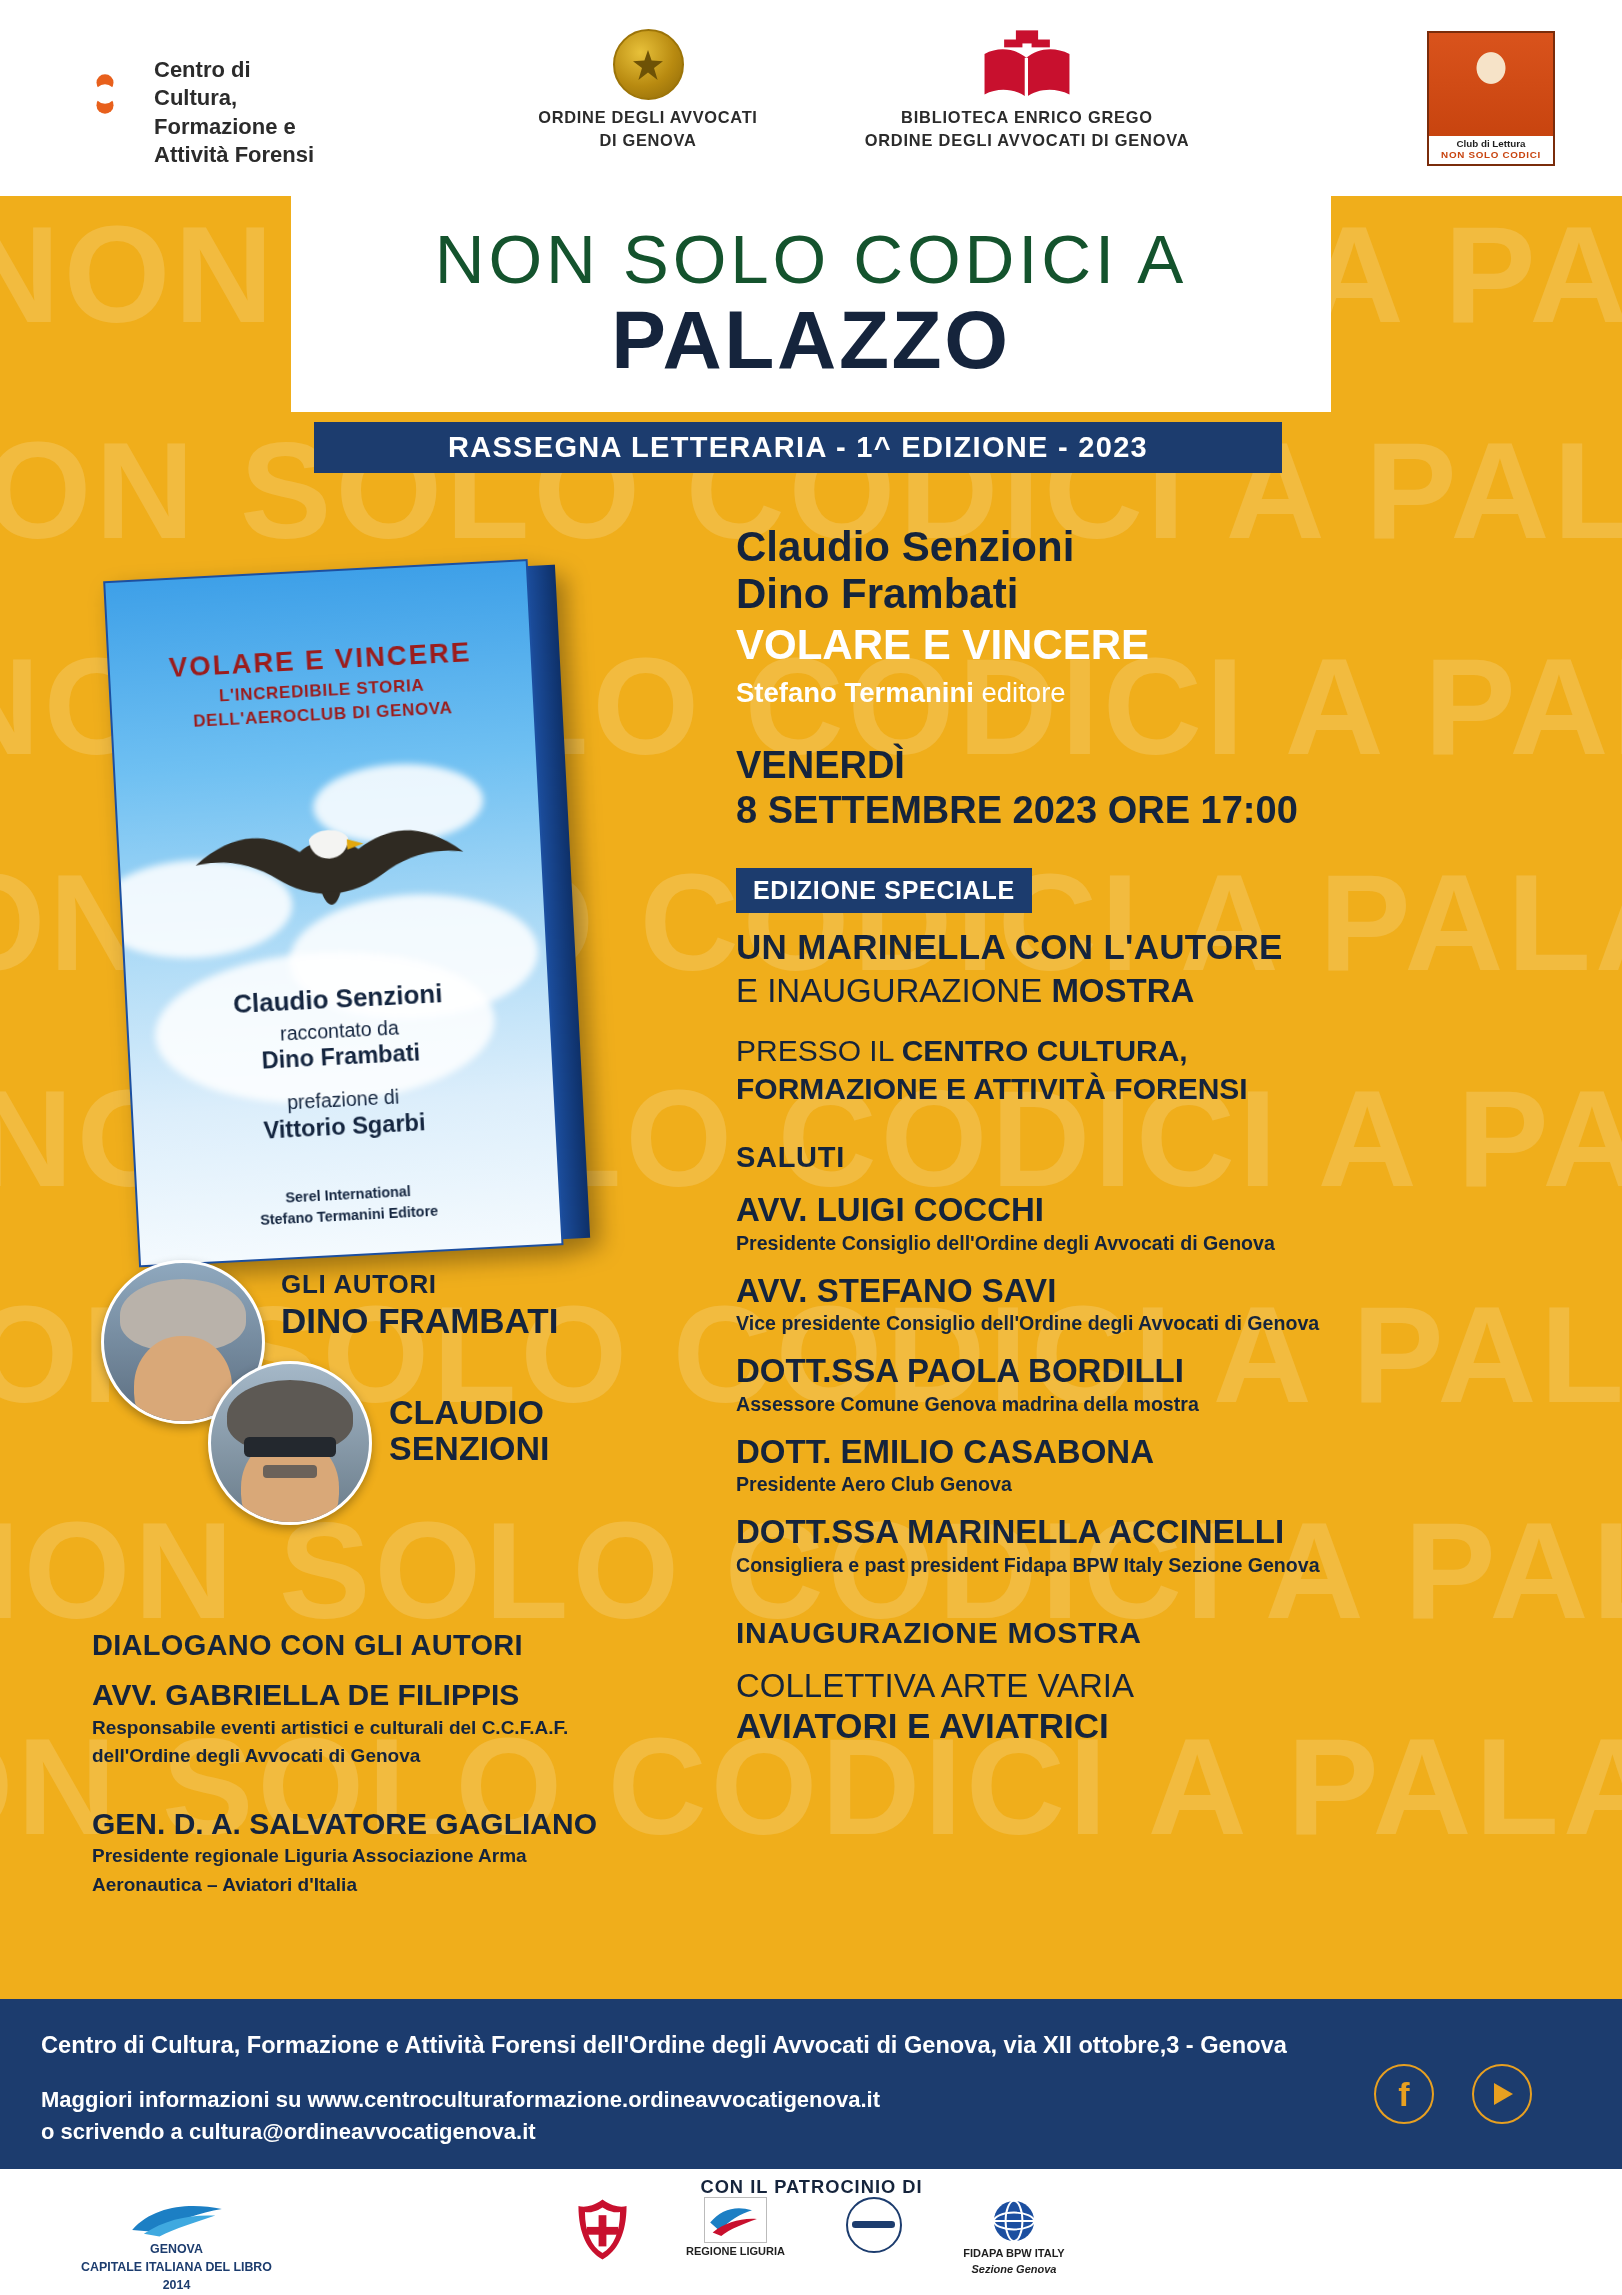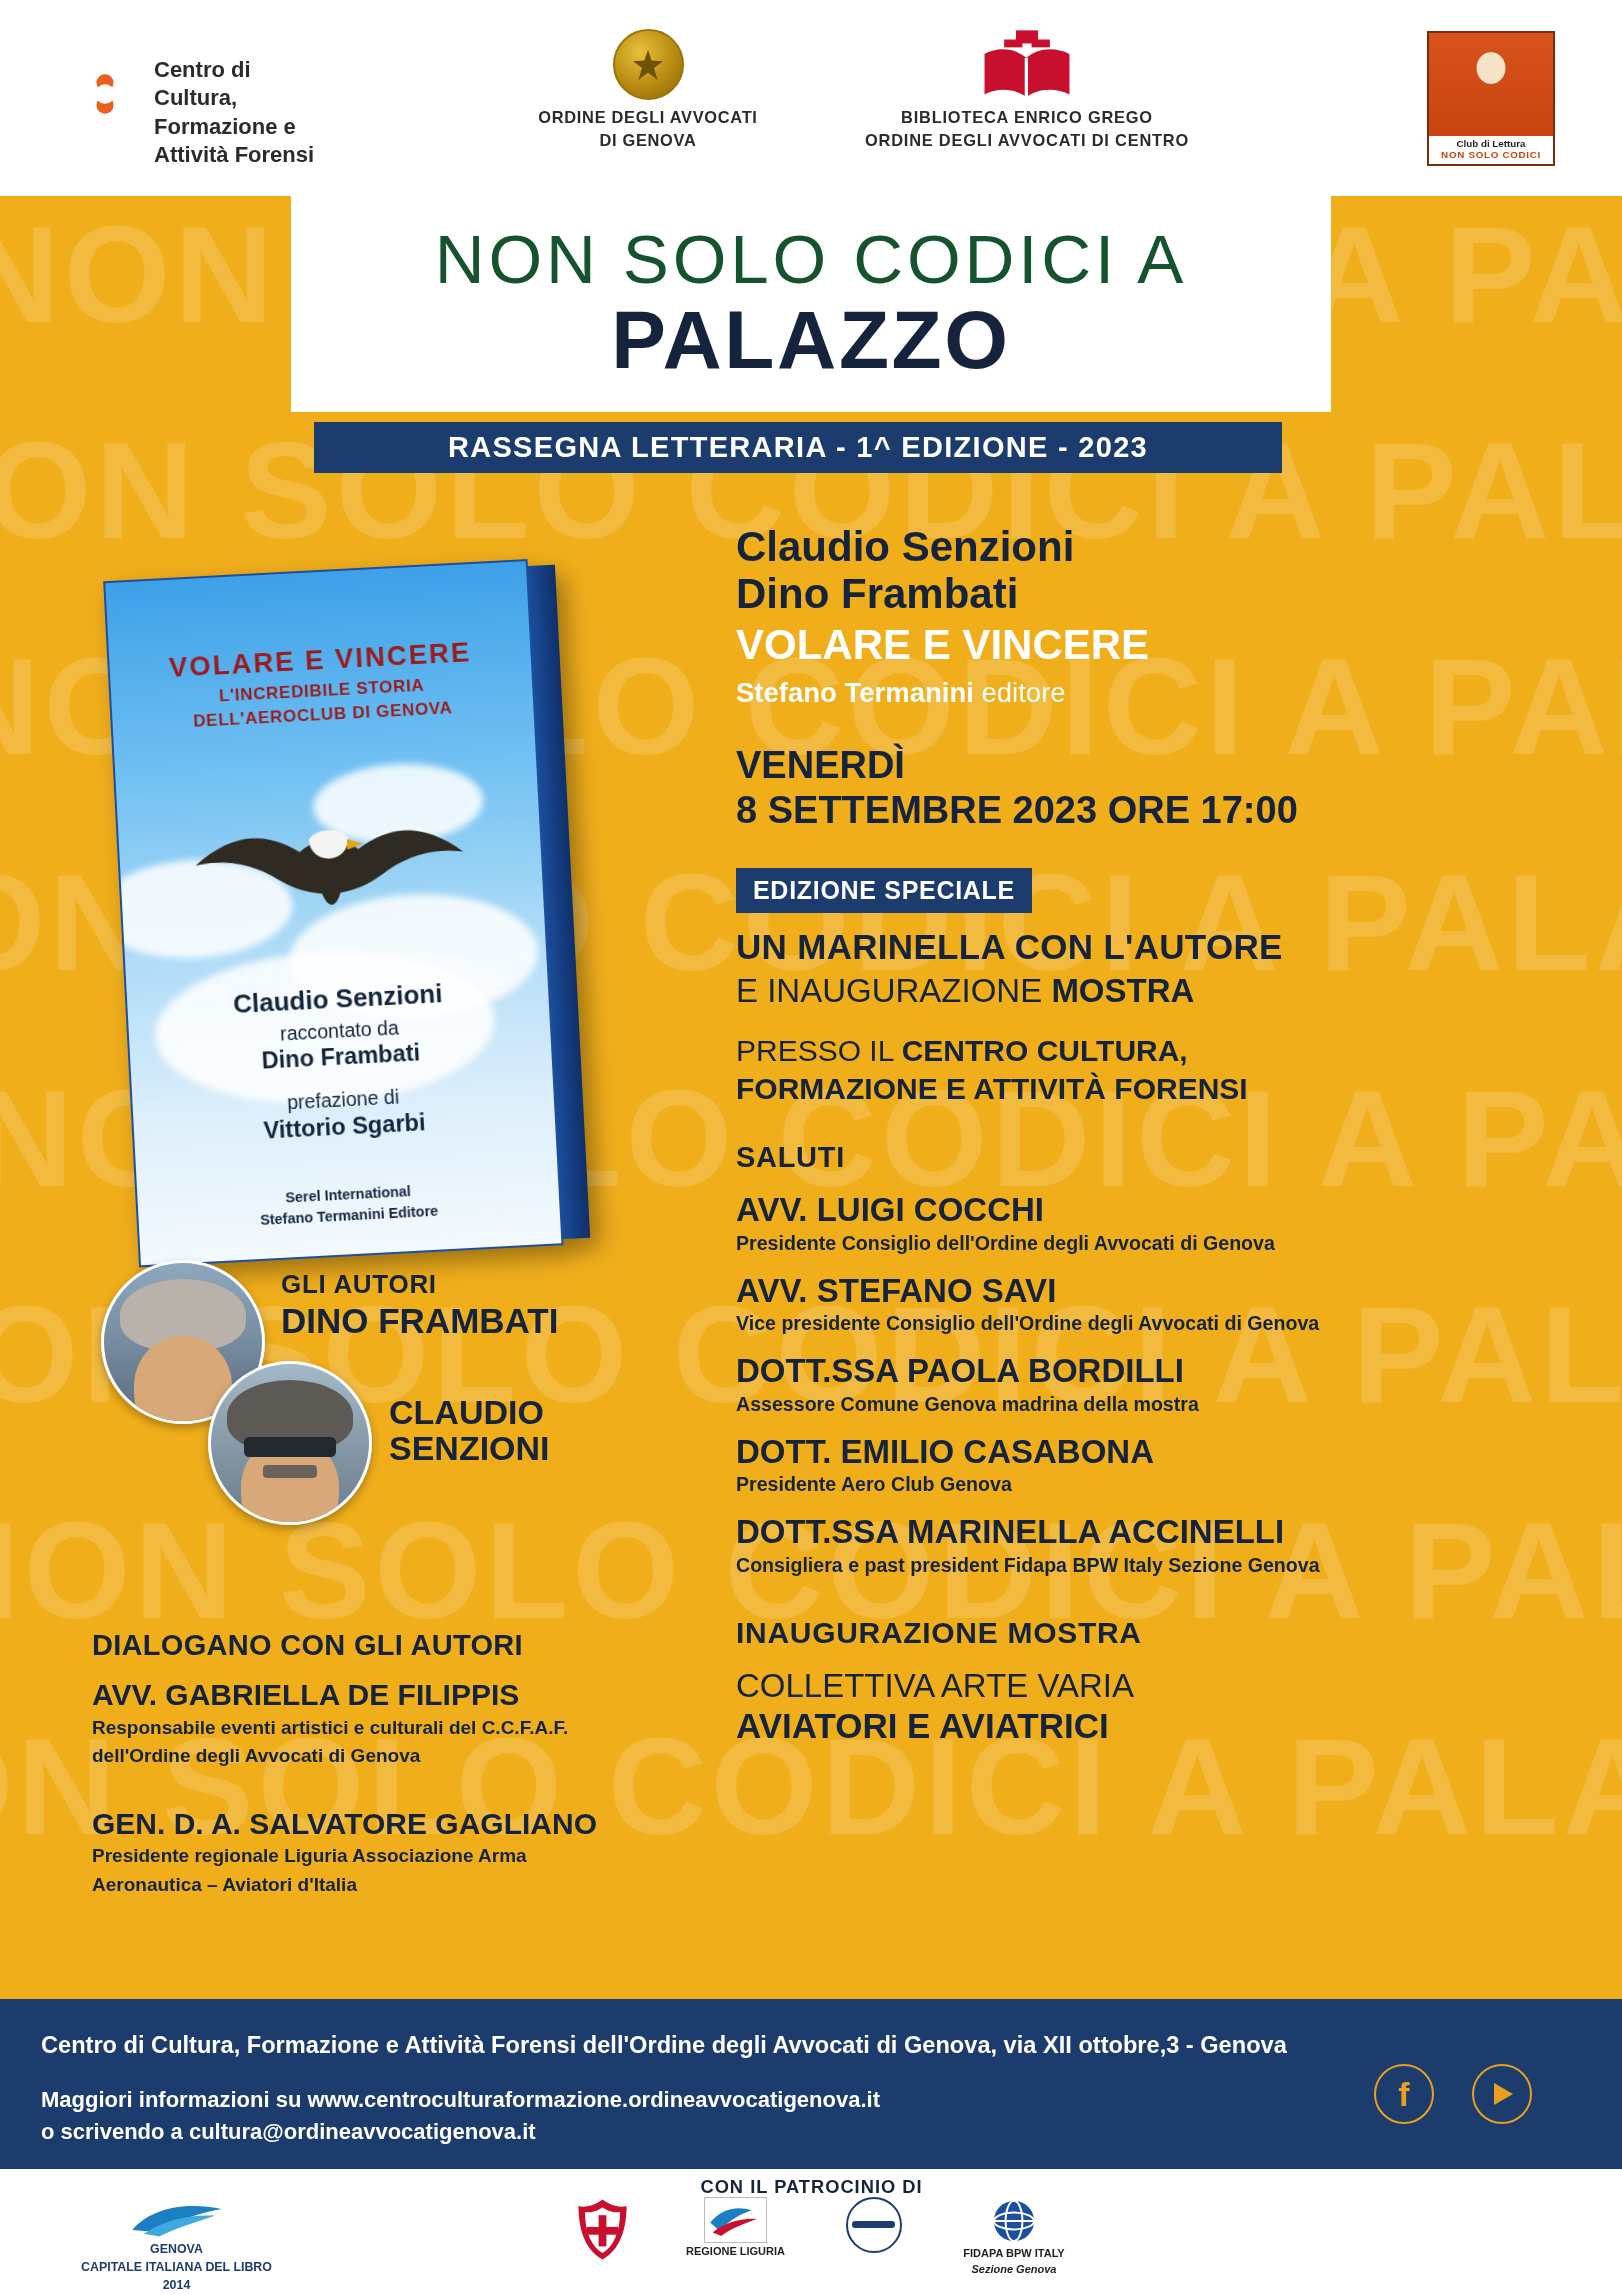--- a/index.html
+++ b/index.html
@@ -327,21 +327,21 @@
     <div class="bk">
       <svg viewBox="0 0 150 110" width="98" height="72">
         <rect x="58" y="2" width="34" height="20" fill="#C8102E"></rect>
         <path d="M40 16 h28 v12 h-28 z" fill="#C8102E"></path>
         <path d="M82 16 h28 v12 h-28 z" fill="#C8102E"></path>
         <path d="M10 38 C32 26 58 30 74 44 C90 30 116 26 140 38 L140 100 C116 88 90 92 74 104 C58 92 32 88 10 100 Z" fill="#C8102E"></path>
         <path d="M74 44 L74 104" stroke="#FFFFFF" stroke-width="5" fill="none"></path>
       </svg>
     </div>
     <div class="l1">BIBLIOTECA ENRICO GREGO</div>
-    <div class="l2">ORDINE DEGLI AVVOCATI DI CENTRO</div>
+    <div class="l2">ORDINE DEGLI AVVOCATI DI GENOVA</div>
   </div>
 
   <div class="logo-club">
     <div class="figure"></div>
     <div class="bar">
       <div class="t1">Club di Lettura</div>
       <div class="t2">NON SOLO CODICI</div>
     </div>
   </div>
 </div>

